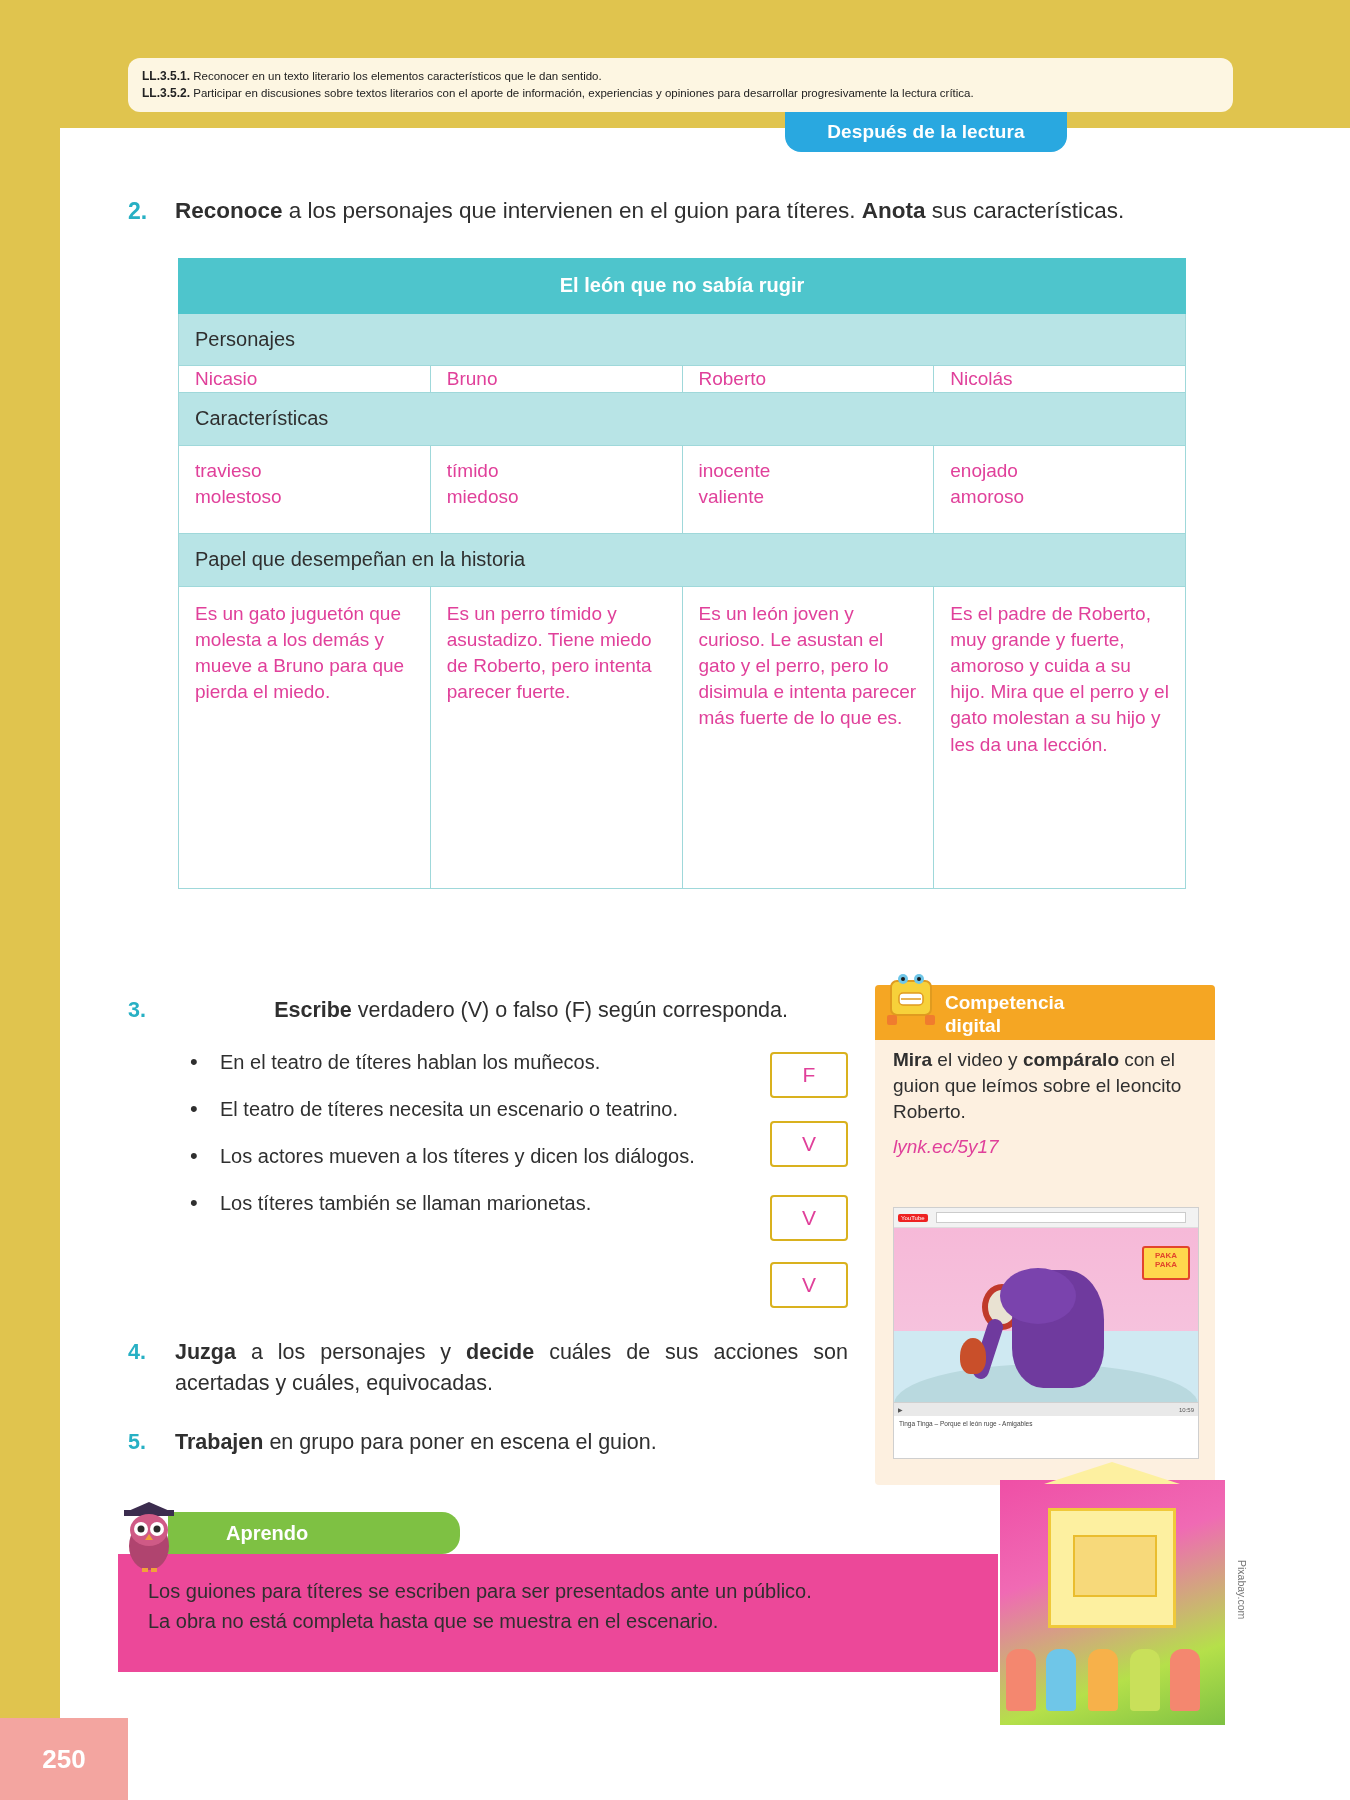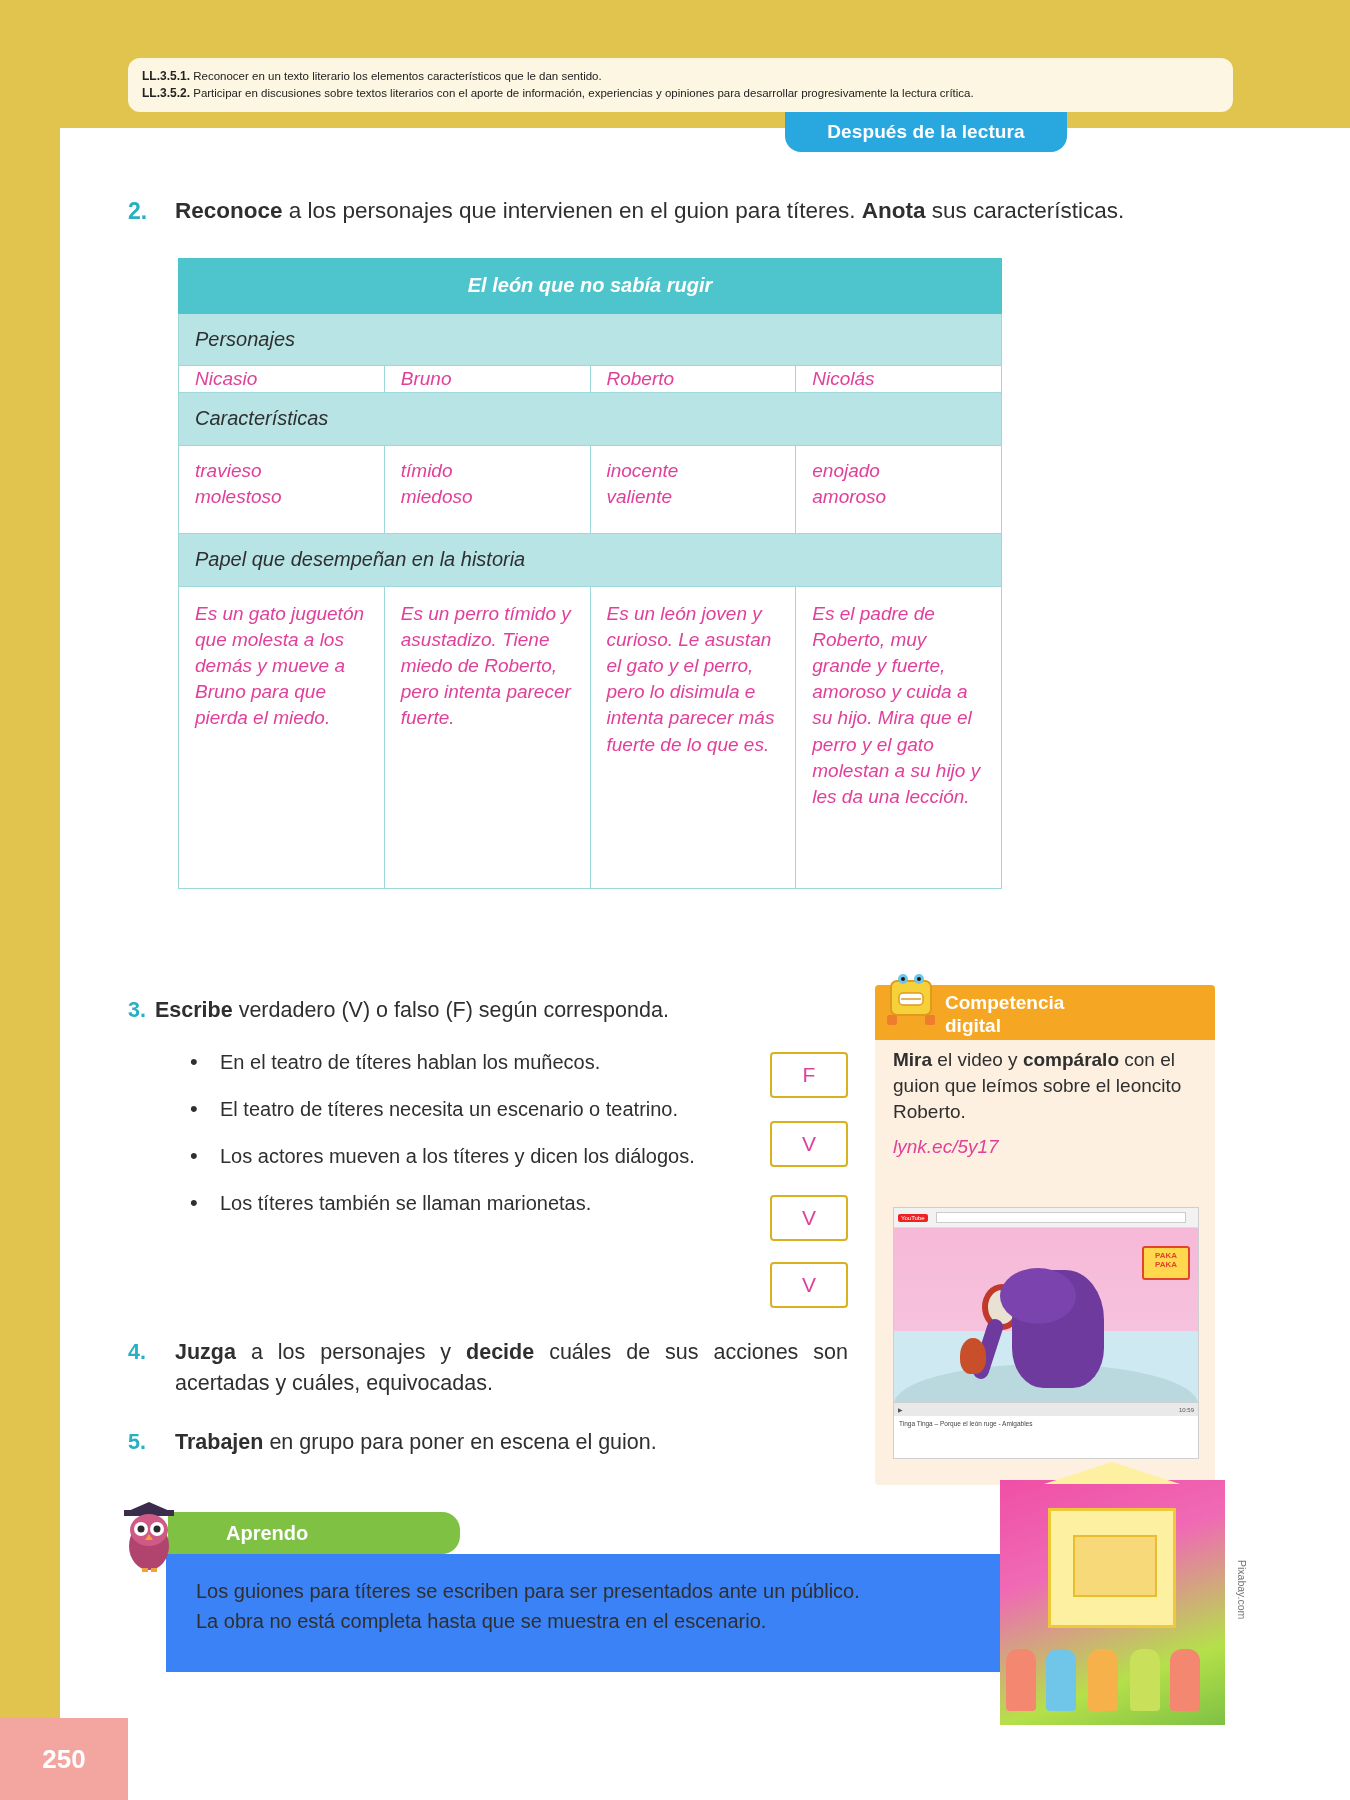--- a/index.html
+++ b/index.html
@@ -60,24 +60,23 @@
   .ex2 .num {
     position: absolute; left: 0; top: 0;
     color: #27b0c4; font-weight: bold; font-size: 23px;
   }
   .ex2 .txt { margin-left: 47px; display: block; }
   .ex2 b { font-weight: bold; }
 
   
   .tbl {
     position: absolute; top: 258px; left: 178px;
-    width: 824px;
+    width: 1008px;
     border-collapse: collapse;
     table-layout: fixed;
-    font-style: italic;
   }
   .tbl td {
     border: 1px solid #9fd8da;
     vertical-align: top;
     padding: 10px 14px;
     font-size: 19px;
     color: #e0409a;
     line-height: 1.38;
   }
   .tbl tr.title td {
@@ -99,21 +98,21 @@
   .tbl tr.names td { padding: 0 16px; }
   .tbl tr.chars td { padding: 12px 16px; height: 88px; }
   .tbl tr.roles td { height: 302px; padding: 14px 16px; }
 
   
   .ex3 {
     position: absolute; top: 998px; left: 128px; width: 660px;
     font-size: 21.5px; color: #2f2f2f;
   }
   .ex3 .num { position: absolute; left: 0; top: 0; color: #27b0c4; font-weight: bold; }
-  .ex3 .txt { margin-left: 27px; display: block; }
+  .ex3 .txt { margin-left: 27px; display: block; text-align: right; }
   .ex3 b { font-weight: bold; }
 
   .stlist { position: absolute; top: 1048px; left: 178px; width: 620px; }
   .stitem {
     position: relative;
     font-size: 20px; color: #2f2f2f;
     margin-bottom: 17px;
     padding-left: 42px;
     text-align: justify;
     line-height: 1.42;
@@ -242,23 +241,23 @@
     position: absolute; top: 1512px; left: 118px; width: 880px; height: 160px;
   }
   .aprendo-tab {
     position: absolute; top: 0; left: 50px; width: 292px; height: 42px;
     background: #7ec143; border-radius: 0 18px 18px 0;
     color: #ffffff; font-weight: bold; font-size: 20px;
     display: flex; align-items: center; padding-left: 58px;
   }
   .aprendo-body {
     position: absolute; top: 42px; left: 0; width: 880px; height: 118px;
-    background: #3b82f6;
+    background: #ec4899;
     padding: 22px 30px 0 30px;
-    font-size: 20px; color: #2f2f2f; line-height: 1.5; margin-left: 48px;
+    font-size: 20px; color: #2f2f2f; line-height: 1.5;
   }
   .owl {
     position: absolute; top: -12px; left: 0px; width: 62px; height: 72px;
   }
 
   
   .art {
     position: absolute; top: 1480px; left: 1000px; width: 225px; height: 245px;
   }
   .art-bg {

